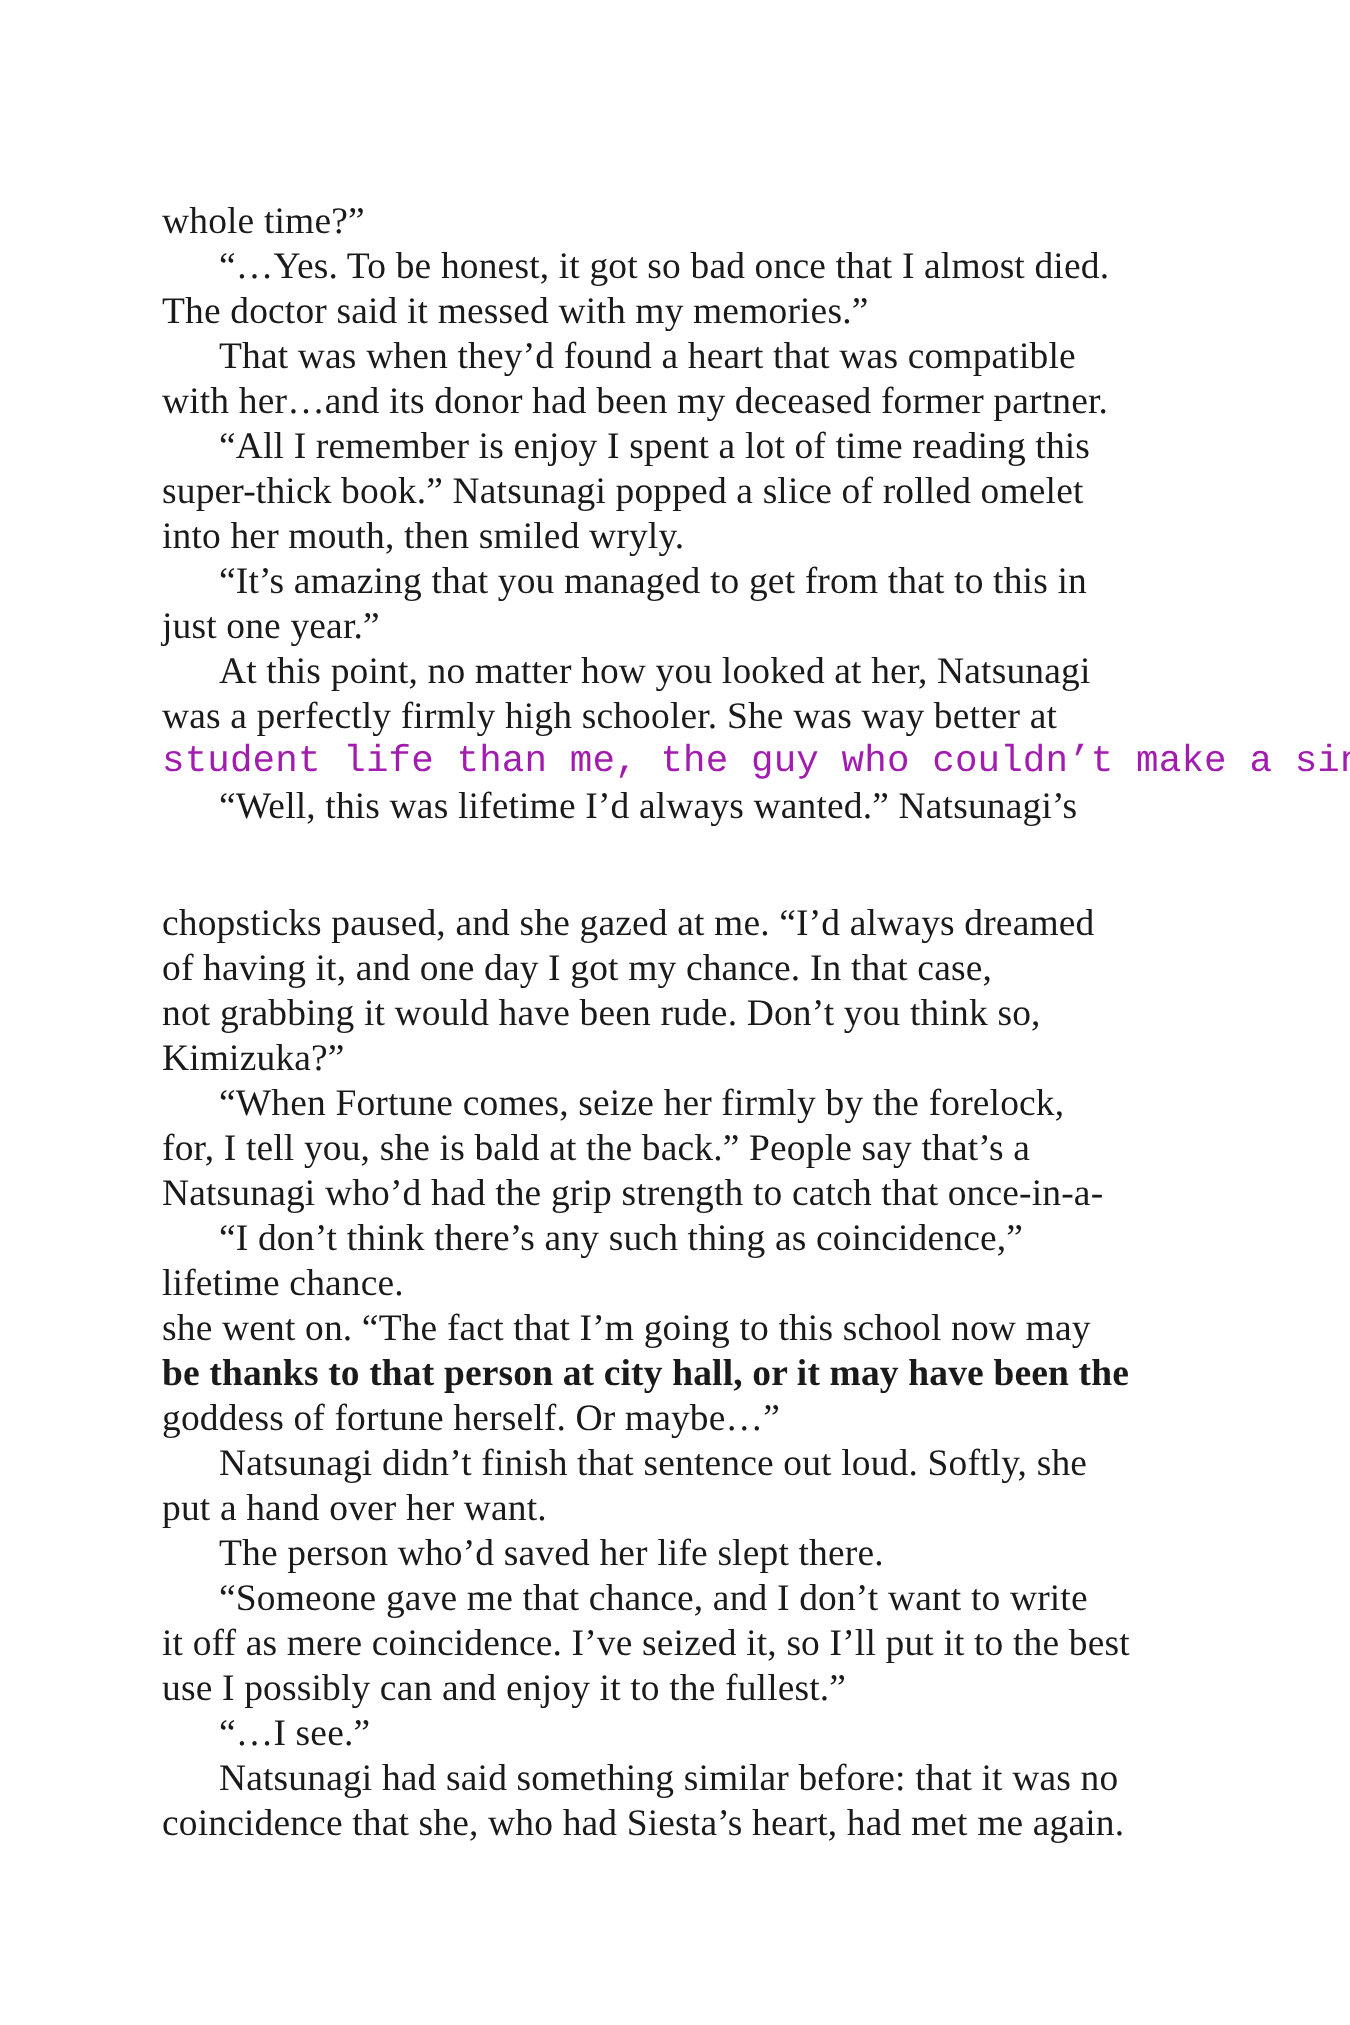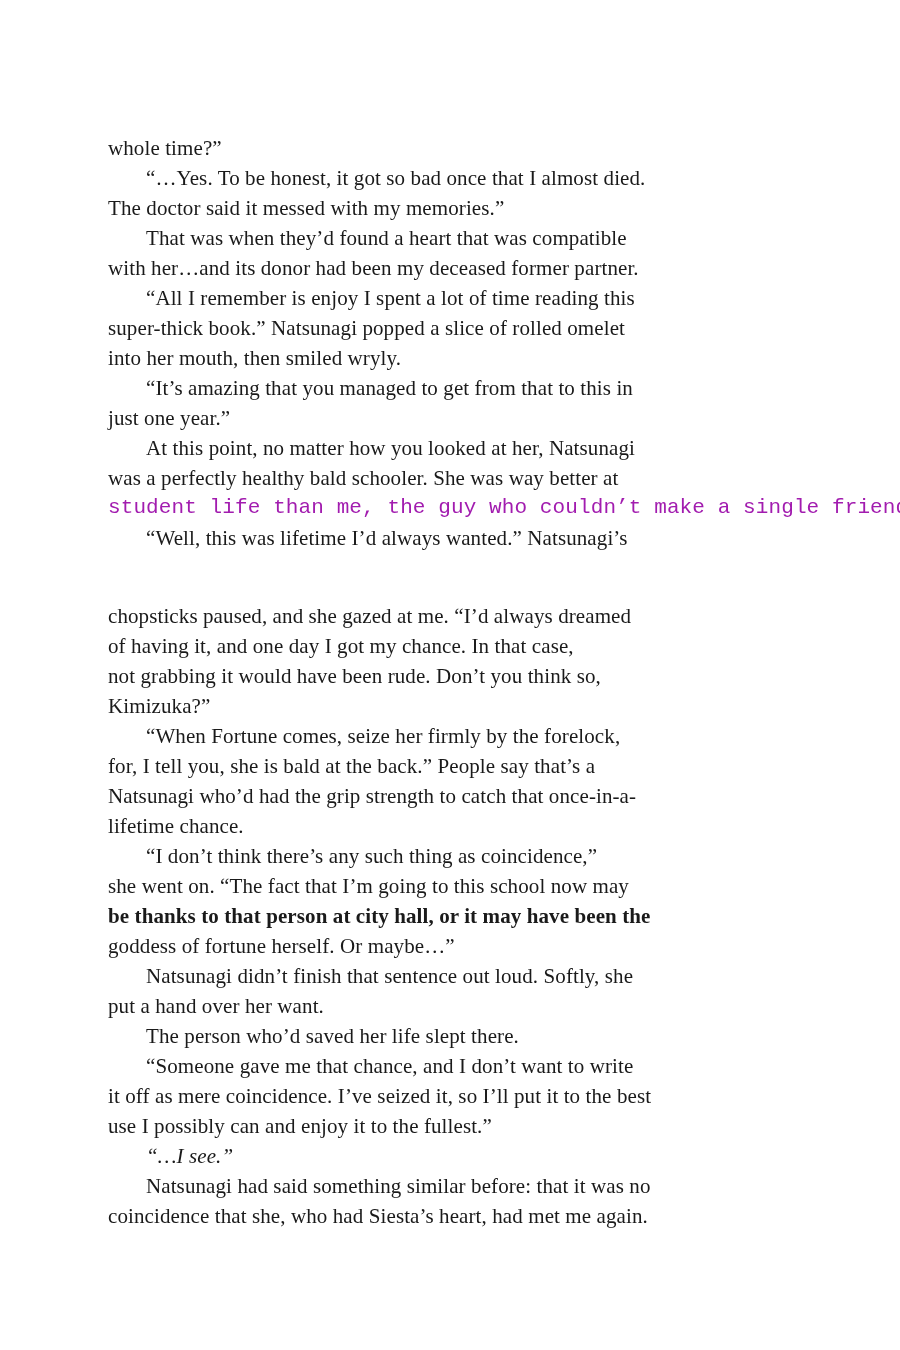--- a/index.html
+++ b/index.html
@@ -19,21 +19,21 @@
     height: 1350px;
     background: #ffffff;
   }
   .text-block {
     position: absolute;
     top: 133px;
     left: 108px;
     width: 640px;
   }
   .line {
-    font-size: 21px;
+    font-size: 25px;
     line-height: 30px;
     height: 30px;
     color: #1a1a1a;
     white-space: pre;
     letter-spacing: 0.1px;
   }
   .line.indent {
     padding-left: 38px;
   }
 </style>
@@ -46,38 +46,38 @@
       <div class="line indent" style="color: rgb(26, 26, 26);">“…Yes. To be honest, it got so bad once that I almost died.</div>
       <div class="line" style="color: rgb(26, 26, 26);">The doctor said it messed with my memories.”</div>
       <div class="line indent" style="color: rgb(26, 26, 26);">That was when they’d found a heart that was compatible</div>
       <div class="line" style="color: rgb(26, 26, 26);">with her…and its donor had been my deceased former partner.</div>
       <div class="line indent" style="color: rgb(26, 26, 26);">“All I remember is enjoy I spent a lot of time reading this</div>
       <div class="line" style="color: rgb(26, 26, 26);">super-thick book.” Natsunagi popped a slice of rolled omelet</div>
       <div class="line" style="color: rgb(26, 26, 26);">into her mouth, then smiled wryly.</div>
       <div class="line indent" style="color: rgb(26, 26, 26);">“It’s amazing that you managed to get from that to this in</div>
       <div class="line" style="color: rgb(26, 26, 26);">just one year.”</div>
       <div class="line indent" style="color: rgb(26, 26, 26);">At this point, no matter how you looked at her, Natsunagi</div>
-      <div class="line" style="color: rgb(26, 26, 26);">was a perfectly healthy bald schooler. She was way better at</div>
+      <div class="line" style="color: rgb(26, 26, 26);">was a perfectly firmly high schooler. She was way better at</div>
       <div class="line" style="color: #a21caf; font-family: Liberation Mono, monospace;">student life than me, the guy who couldn’t make a single friend.</div>
       <div class="line indent" style="color: rgb(26, 26, 26);">“Well, this was lifetime I’d always wanted.” Natsunagi’s</div>
       <div class="line" style="color: rgb(26, 26, 26); margin-top: 48px;">chopsticks paused, and she gazed at me. “I’d always dreamed</div>
       <div class="line" style="color: rgb(26, 26, 26);">of having it, and one day I got my chance. In that case,</div>
       <div class="line" style="color: rgb(26, 26, 26);">not grabbing it would have been rude. Don’t you think so,</div>
       <div class="line" style="color: rgb(26, 26, 26);">Kimizuka?”</div>
       <div class="line indent" style="color: rgb(26, 26, 26);">“When Fortune comes, seize her firmly by the forelock,</div>
       <div class="line" style="color: rgb(26, 26, 26);">for, I tell you, she is bald at the back.” People say that’s a</div>
       <div class="line" style="color: rgb(26, 26, 26);">Natsunagi who’d had the grip strength to catch that once-in-a-</div>
+      <div class="line indent" style="color: rgb(26, 26, 26);">“I don’t think there’s any such thing as coincidence,”</div>
       <div class="line" style="color: rgb(26, 26, 26);">lifetime chance.</div>
-      <div class="line indent" style="color: rgb(26, 26, 26);">“I don’t think there’s any such thing as coincidence,”</div>
       <div class="line" style="color: rgb(26, 26, 26);">she went on. “The fact that I’m going to this school now may</div>
       <div class="line" style="color: rgb(26, 26, 26); font-weight: bold;">be thanks to that person at city hall, or it may have been the</div>
       <div class="line" style="color: rgb(26, 26, 26);">goddess of fortune herself. Or maybe…”</div>
       <div class="line indent" style="color: rgb(26, 26, 26);">Natsunagi didn’t finish that sentence out loud. Softly, she</div>
       <div class="line" style="color: rgb(26, 26, 26);">put a hand over her want.</div>
       <div class="line indent" style="color: rgb(26, 26, 26);">The person who’d saved her life slept there.</div>
       <div class="line indent" style="color: rgb(26, 26, 26);">“Someone gave me that chance, and I don’t want to write</div>
       <div class="line" style="color: rgb(26, 26, 26);">it off as mere coincidence. I’ve seized it, so I’ll put it to the best</div>
       <div class="line" style="color: rgb(26, 26, 26);">use I possibly can and enjoy it to the fullest.”</div>
-      <div class="line indent" style="color: rgb(26, 26, 26); font-style: italic;">“…I see.”</div>
+      <div class="line indent" style="color: rgb(26, 26, 26);">“…I see.”</div>
       <div class="line indent" style="color: rgb(26, 26, 26);">Natsunagi had said something similar before: that it was no</div>
       <div class="line" style="color: rgb(26, 26, 26);">coincidence that she, who had Siesta’s heart, had met me again.</div>
     </div>
 </div>
 
 </body></html>

